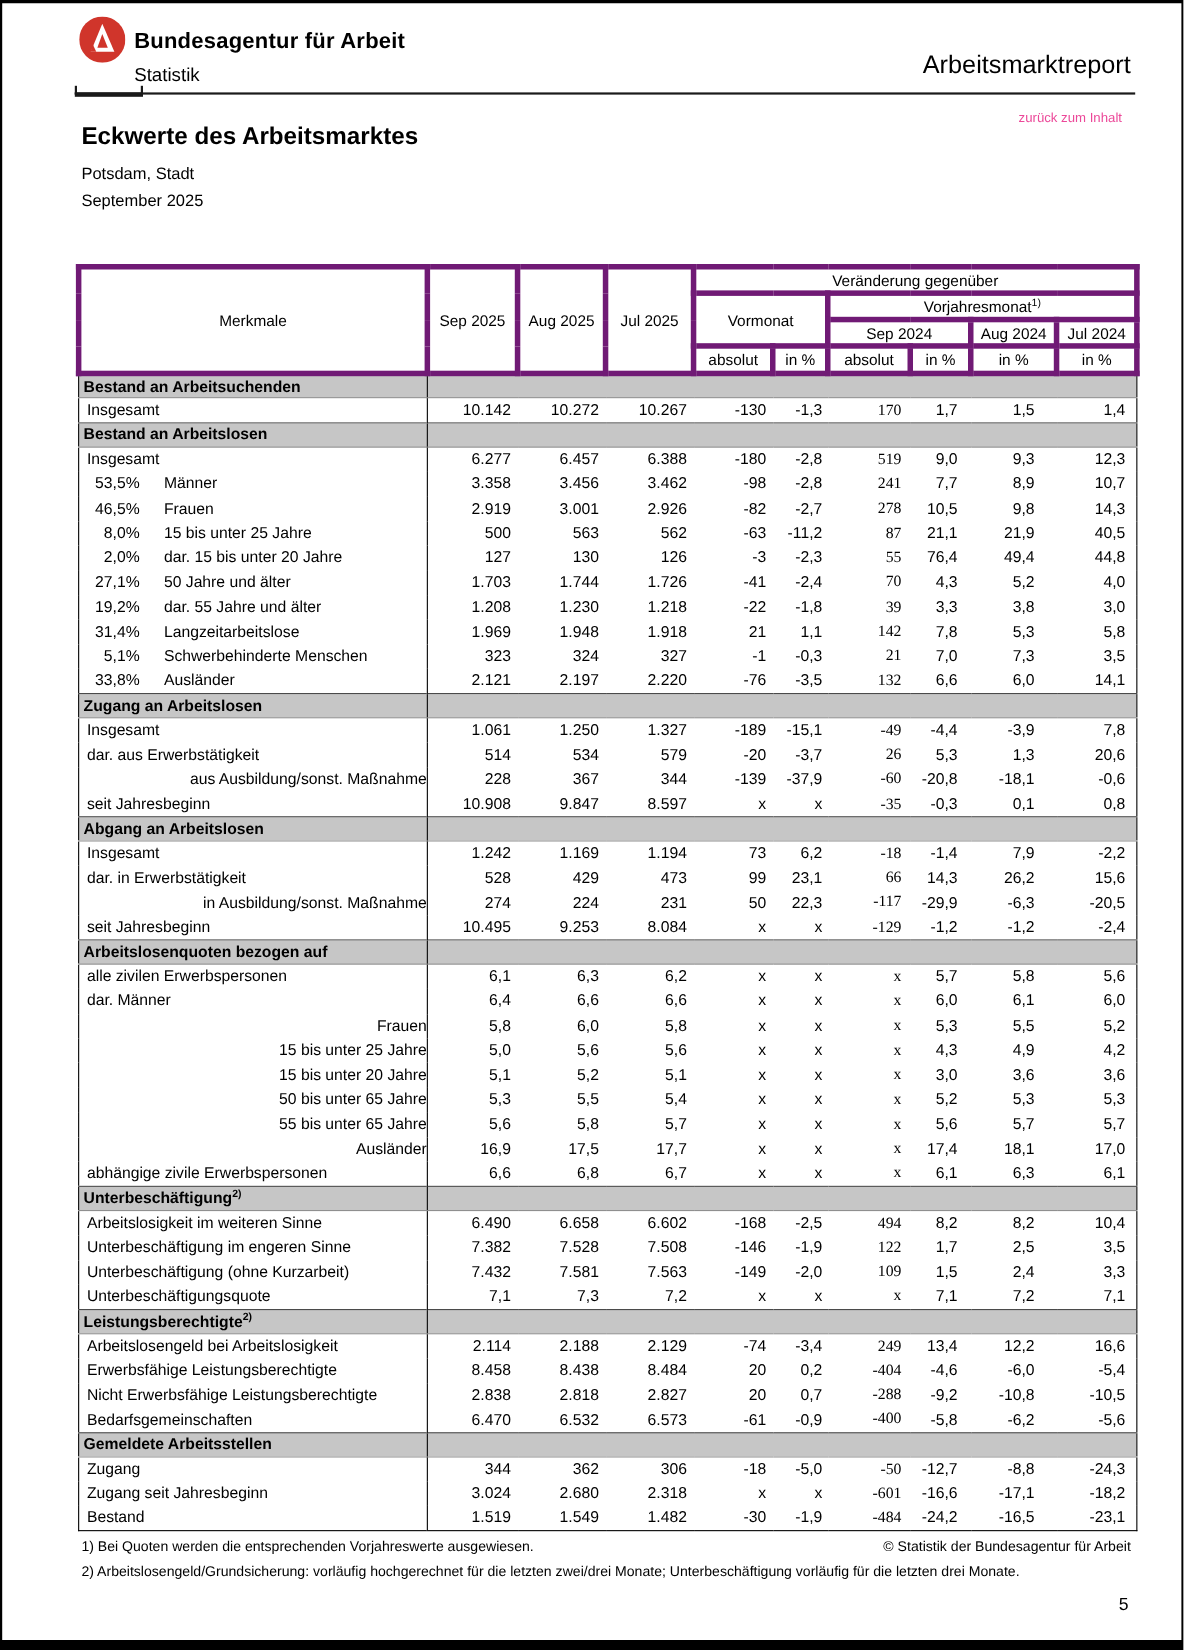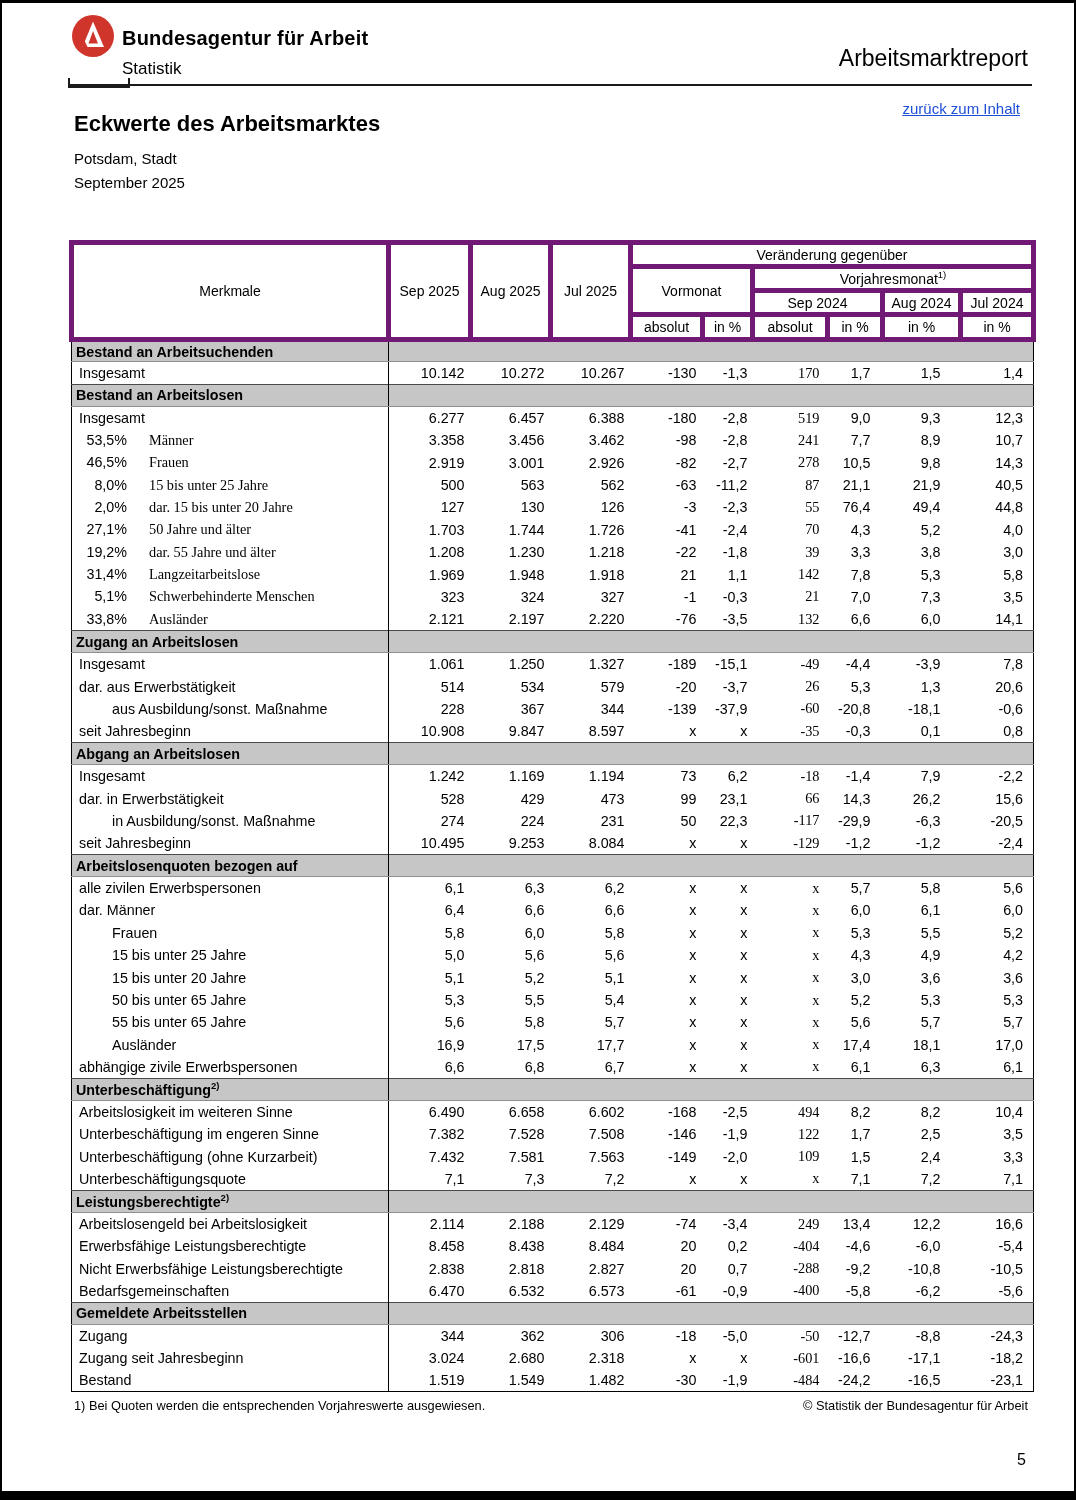--- a/index.html
+++ b/index.html
@@ -12,37 +12,37 @@
   }
   
   .brand-logo { position:absolute; left:70px; top:12px; width:42px; height:42px; }
   .brand-name { position:absolute; left:120px; top:24px; font-size:20px; font-weight:bold; letter-spacing:0.2px; }
   .brand-sub  { position:absolute; left:120px; top:56px; font-size:17px; }
   .rule-main  { position:absolute; left:66px; top:81px; width:964px; height:2px; background:#1a1a1a; }
   .rule-seg   { position:absolute; left:66px; top:81px; width:62px; height:4px; background:#1a1a1a; }
   .rule-tick1 { position:absolute; left:66px; top:75px; width:2px; height:8px; background:#1a1a1a; }
   .rule-tick2 { position:absolute; left:126px; top:75px; width:2px; height:8px; background:#1a1a1a; }
   .report-label { position:absolute; right:46px; top:42px; font-size:23px; }
-  .back-link { position:absolute; right:54px; top:97px; font-size:15px; color:#1d4ed8; text-decoration:underline; cursor:pointer; }
+  .back-link { position:absolute; right:54px; top:97px; font-size:12px; color:#ec4899; cursor:pointer; }
   .doc-title { position:absolute; left:72px; top:108px; font-size:22px; font-weight:bold; }
   .doc-region { position:absolute; left:72px; top:147px; font-size:15px; }
   .doc-month  { position:absolute; left:72px; top:171px; font-size:15px; }
   
   .tbl-wrap { position:absolute; left:67px; top:237px; }
   table { border-collapse:collapse; table-layout:fixed; width:962px; border:1px solid #000; }
   thead th { border:5px solid #701a75; background:#fff; font-weight:normal; font-size:14px; text-align:center; vertical-align:middle; padding:0; }
   thead tr.h1 { height:24px; } thead tr.h2 { height:24px; } thead tr.h3 { height:24px; } thead tr.h4 { height:25px; }
   tbody tr { height:22.4px; }
   tbody td { font-size:14.3px; vertical-align:middle; padding:0; white-space:nowrap; overflow:hidden; }
   td.lblc { border-right:1px solid #000; text-align:left;margin-top:33px; }
   td.ind0 { padding-left:7px; }
-  td.ind1 { padding-left:40px; }
+  td.ind1 { padding-left:40px;text-align:right; }
   td.pctrow { padding-left:0; }
   .pct { display:inline-block; width:55px; text-align:right; }
-  .pctlbl { margin-left:22px;font-family:Liberation Serif, serif; }
+  .pctlbl { margin-left:22px; }
   td.v { text-align:right; }
   tbody td:nth-child(2), tbody td:nth-child(3), tbody td:nth-child(4), tbody td:nth-child(5) { padding-right:6px; }
   tbody td:nth-child(6) { padding-right:5px; }
   tbody td:nth-child(7) { padding-right:8px;font-family:Liberation Serif, serif; }
   tbody td:nth-child(8) { padding-right:12px; }
   tbody td:nth-child(9) { padding-right:20px; }
   tbody td:nth-child(10){ padding-right:10px; }
   tr.section td { background:#c6c6c6; border-top:1px solid #4a4a4a; border-bottom:1px solid #8f8f8f; font-weight:bold; font-size:14.3px; }
   tr.section td.lblc { padding-left:4px; border-right:1px solid #000; }
   sup { font-size:9.5px; vertical-align:super; line-height:0; }
@@ -616,15 +616,16 @@
             <td class="v">-24,2</td>
             <td class="v">-16,5</td>
             <td class="v">-23,1</td>
           </tr>
         </tbody>
     </table>
   </div>
 
   <div class="fn1">1) Bei Quoten werden die entsprechenden Vorjahreswerte ausgewiesen.</div>
   <div class="copyright">© Statistik der Bundesagentur für Arbeit</div>
+  <div class="fn2">2) Arbeitslosengeld/Grundsicherung: vorläufig hochgerechnet für die letzten zwei/drei Monate; Unterbeschäftigung vorläufig für die letzten drei Monate.</div>
   <div class="page-num">5</div>
 
 </div>
 
 </body></html>

